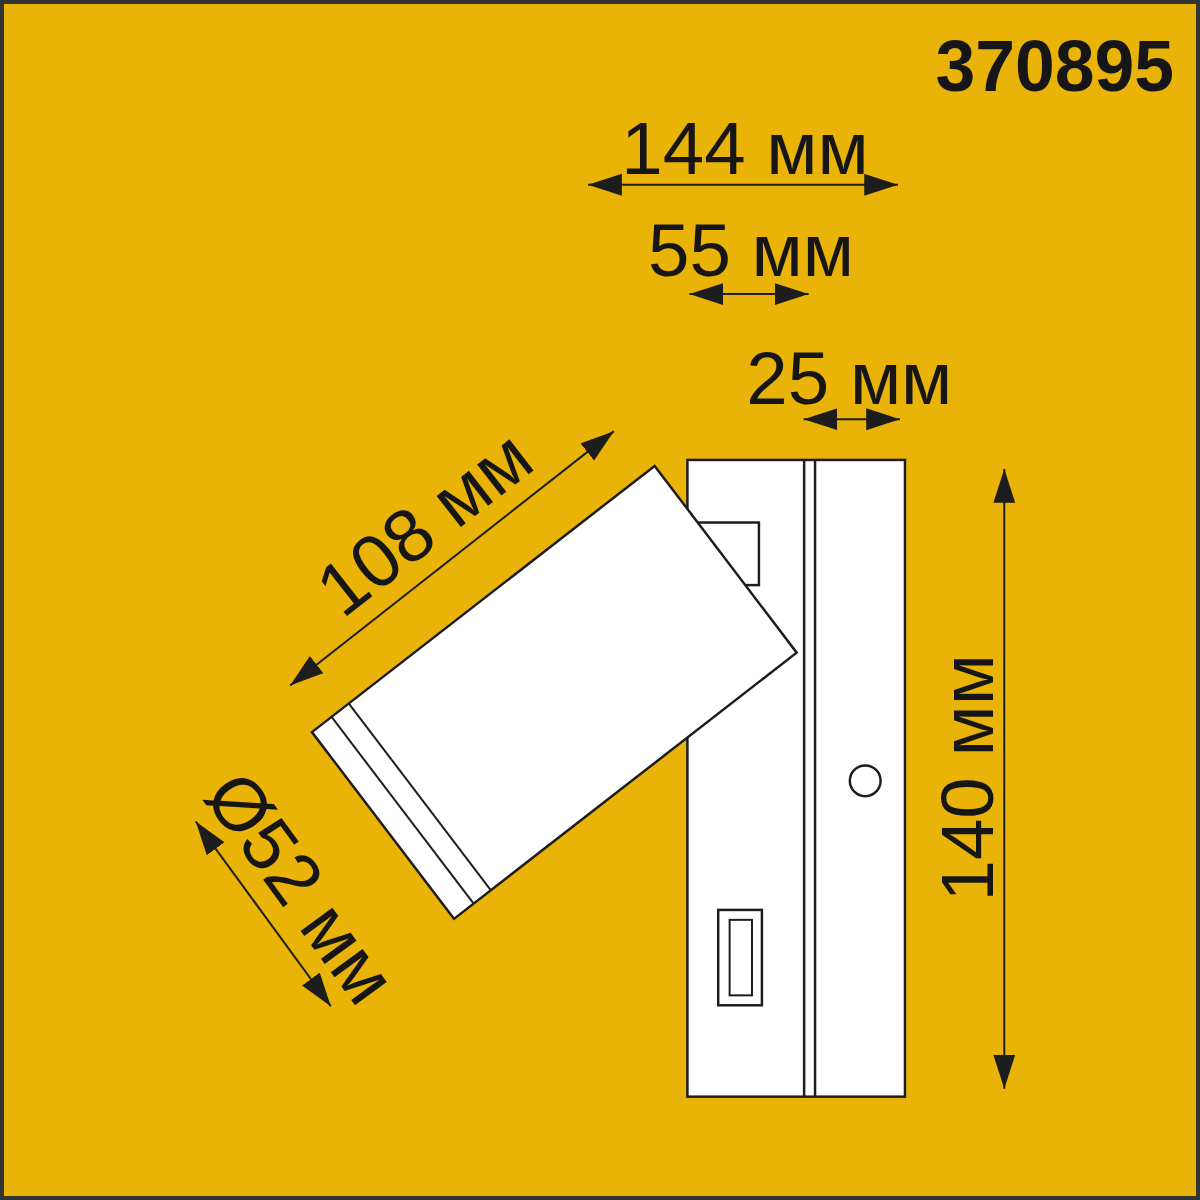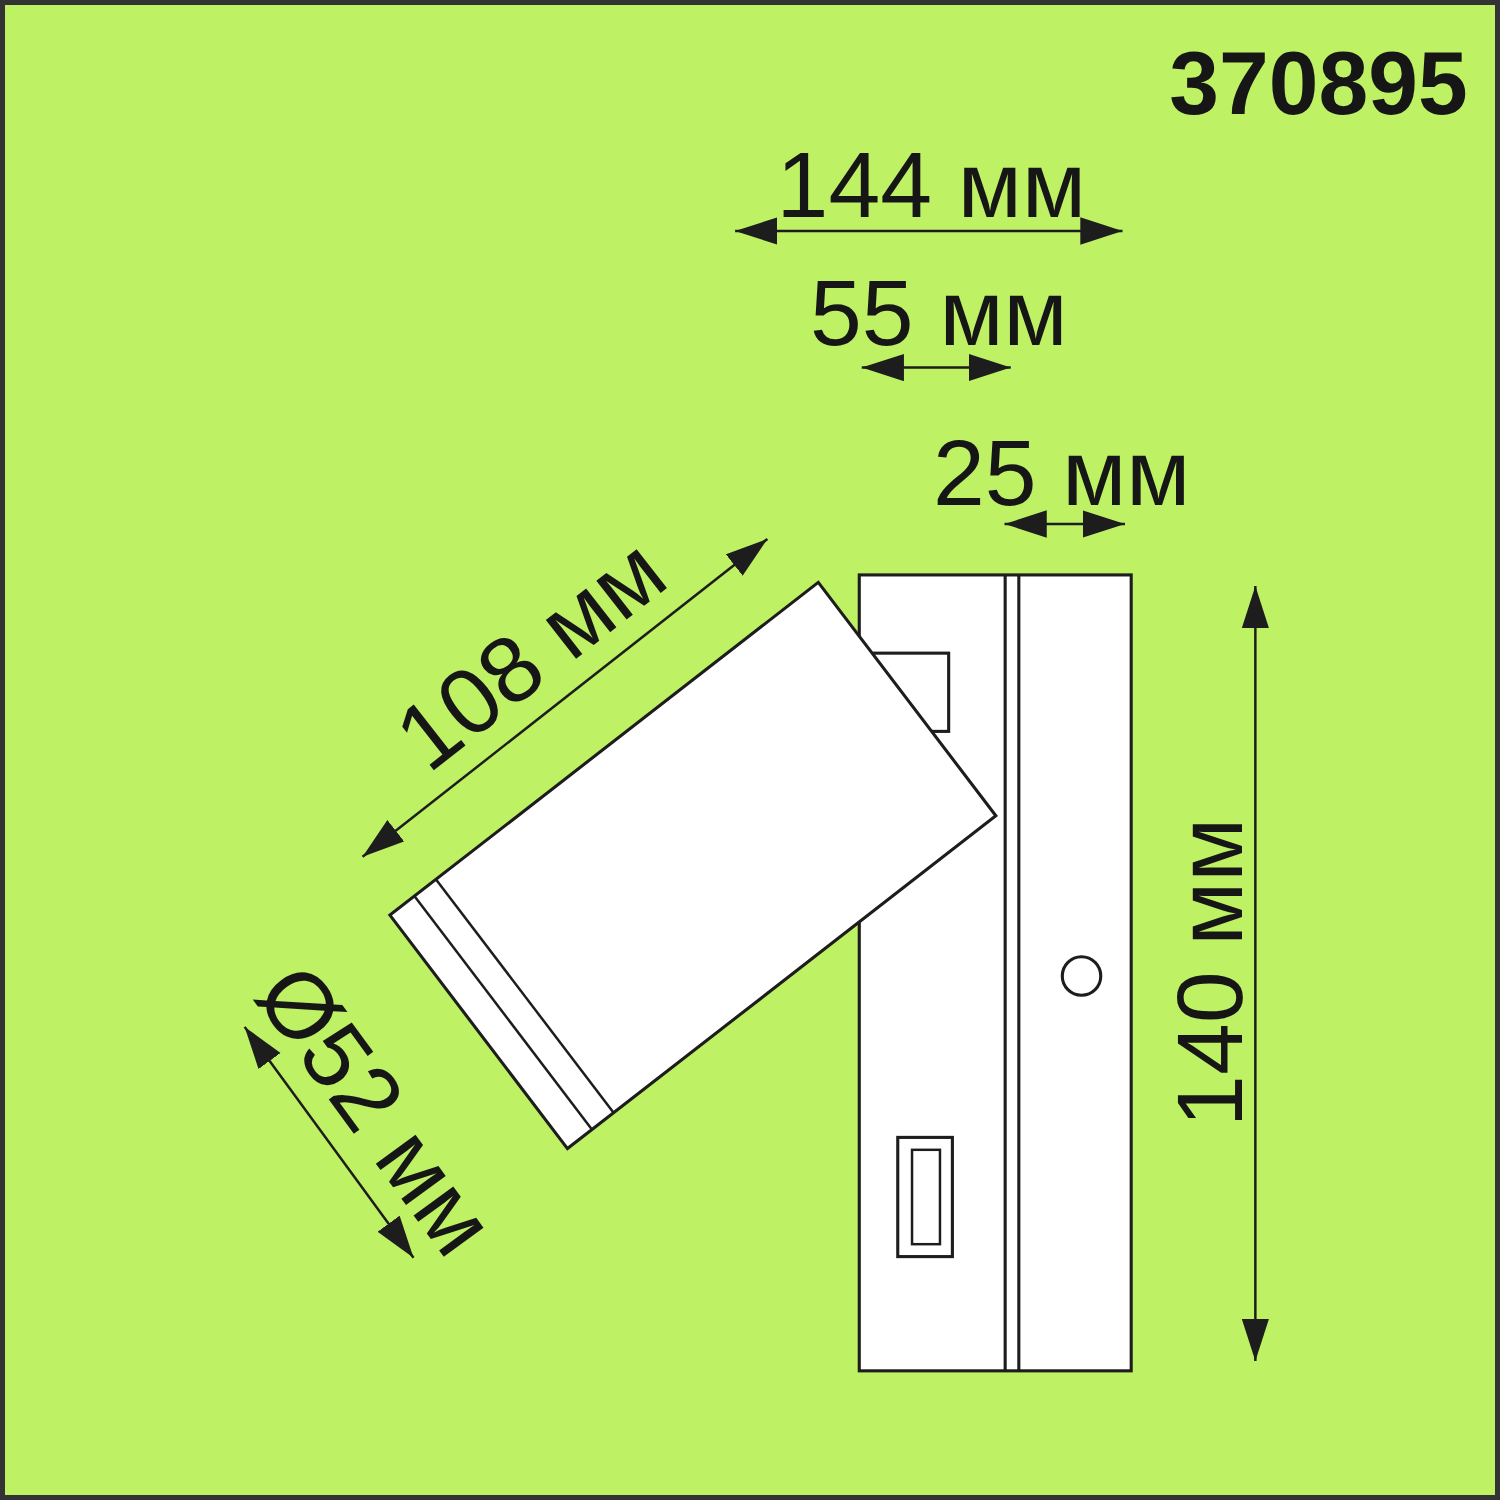--- a/index.html
+++ b/index.html
@@ -6,21 +6,21 @@
     margin: 0;
     padding: 0;
     background: #ffffff;
   }
   .canvas {
     position: relative;
     width: 1200px;
     height: 1200px;
     box-sizing: border-box;
     border: 4px solid #333333;
-    background: #bef264;
+    background: #eab308;
     overflow: hidden;
   }
   svg {
     display: block;
     width: 100%;
     height: 100%;
   }
   .dim-label {
     font-family: "Liberation Sans", "DejaVu Sans", sans-serif;
     font-size: 75px;

